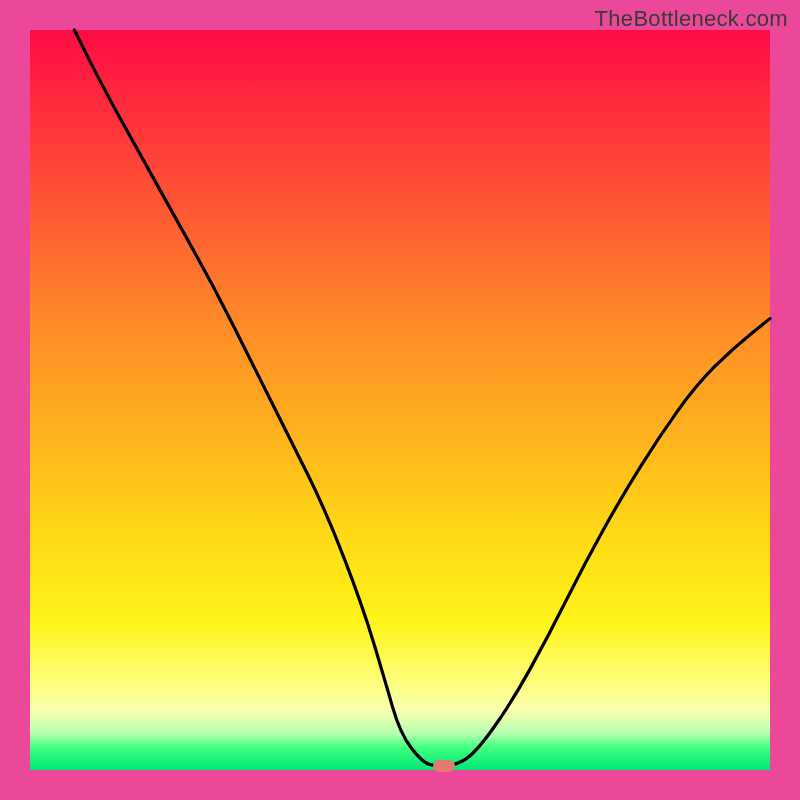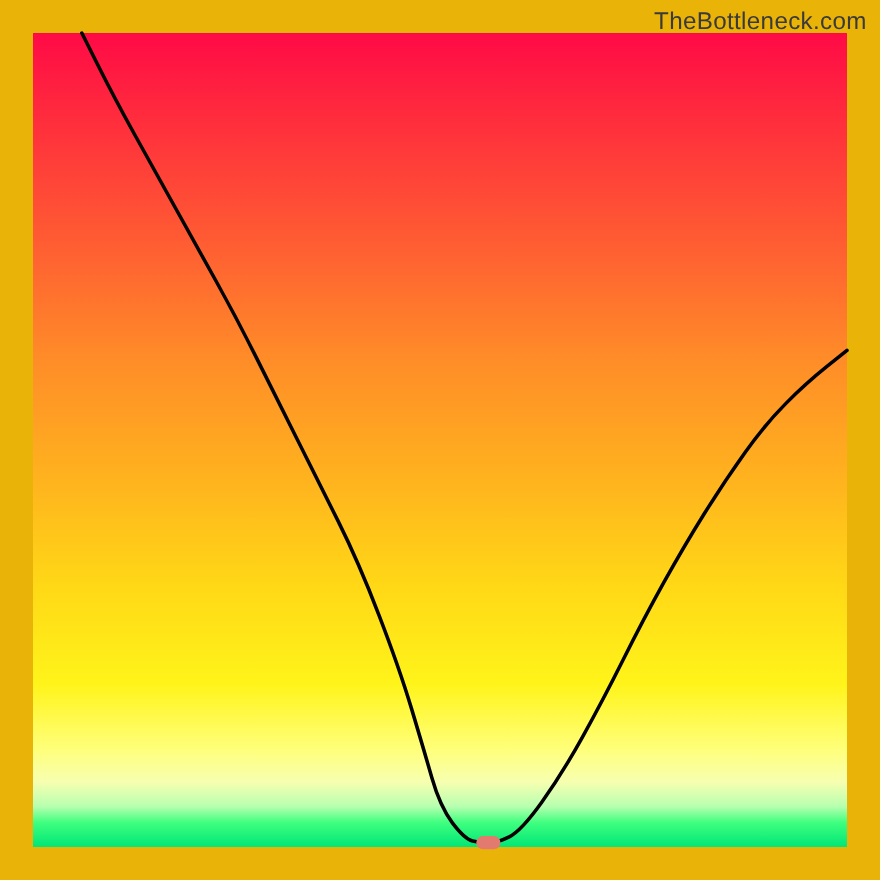--- a/index.html
+++ b/index.html
@@ -8,21 +8,21 @@
     width: 800px;
     height: 800px;
     background: #000;
     overflow: hidden;
     font-family: Arial, Helvetica, sans-serif;
   }
   .frame {
     position: relative;
     width: 800px;
     height: 800px;
-    background: #eab308;
+    background: #ec4899;
   }
   .plot-area {
     position: absolute;
     left: 30px;
     top: 30px;
     width: 740px;
     height: 740px;
     
     background: linear-gradient(
       to bottom,

